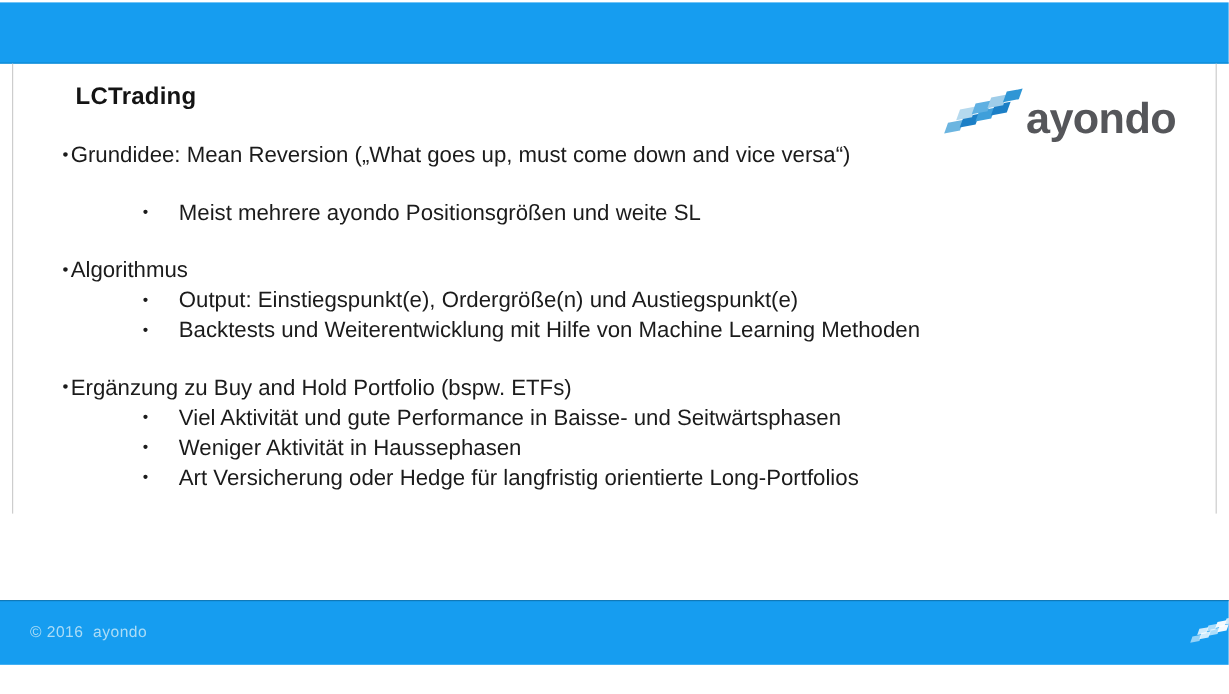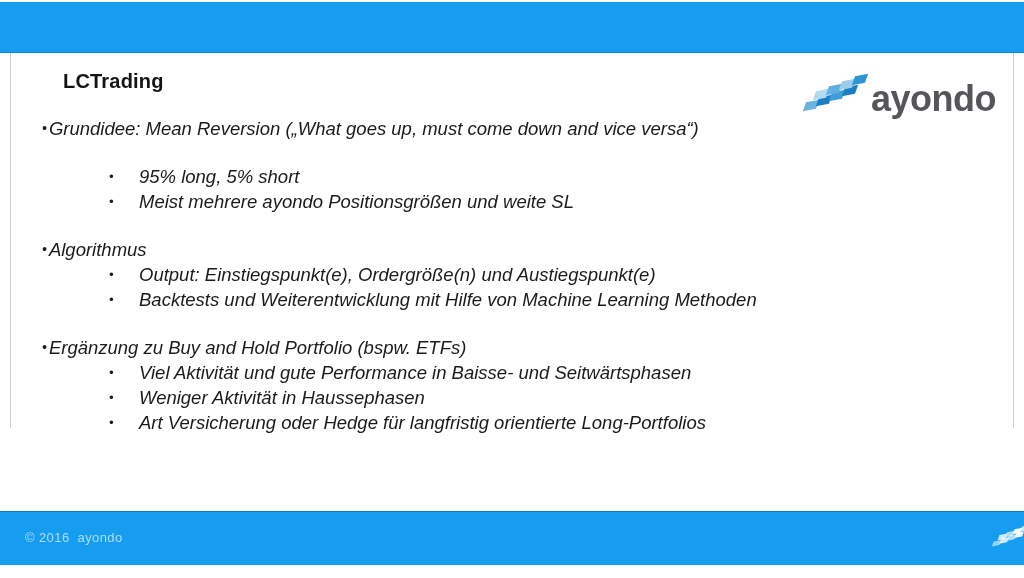--- a/index.html
+++ b/index.html
@@ -21,53 +21,53 @@
   .edge.left{left:10px;}
   .edge.right{left:1013px;}
 
   
   .title{
     position:absolute;left:63px;top:70px;margin:0;
     font-size:20px;font-weight:bold;color:#141414;letter-spacing:0.2px;
   }
 
   
-  .logo{position:absolute;top:74px;right:28px;display:flex;align-items:flex-end;}
+  .logo{position:absolute;top:74px;right:44px;display:flex;align-items:flex-end;}
   .logo-text{
     font-size:36px;line-height:34px;font-weight:bold;color:#55565a;
     letter-spacing:-0.5px;
   }
   .mark{position:relative;width:68px;height:42px;}
   .mark .t{
     position:absolute;width:12px;height:9px;
     transform:skewX(-30deg) rotate(-12deg);
   }
   
   .mark .t.b0{left:2px;top:27px;}  .mark .t.b1{left:15px;top:22px;}
   .mark .t.b2{left:28px;top:17px;} .mark .t.b3{left:41px;top:12px;}
   
   .mark .t.u0{left:12px;top:16px;} .mark .t.u1{left:25px;top:11px;}
   .mark .t.u2{left:38px;top:6px;}  .mark .t.u3{left:51px;top:1px;}
 
   
   .body{
-    position:absolute;left:42px;top:116px;width:910px;
-    font-size:18.5px;color:#1b1b1b;font-style:italic;
+    position:absolute;left:52px;top:116px;width:910px;
+    font-size:18.5px;color:#1b1b1b;
   }
   .section{margin-bottom:23px;}
   .line{line-height:25px;white-space:nowrap;}
   .bullet-lv1{font-size:14px;vertical-align:2px;margin-right:2px;color:#1b1b1b;}
   .sub{padding-left:67px;}
   .bullet-lv2{
     display:inline-block;width:30px;font-size:13px;vertical-align:2px;color:#1b1b1b;
   }
 
   
   .footer{
-    position:absolute;left:0;top:511px;width:1024px;height:53px;
+    position:absolute;left:0;top:500px;width:1024px;height:53px;
     background:#169df0;border-top:1px solid #1079b8;
   }
   .copyright{
     position:absolute;left:25px;top:18px;font-size:13px;color:#abdcf6;
     white-space:pre;letter-spacing:0.4px;
   }
   .mark.small{position:absolute;right:10px;top:13px;width:38px;height:24px;transform:scale(0.58);transform-origin:top right;}
   .mark.small .t{width:12px;height:9px;}
   .mark.small .o1{opacity:0.55;} .mark.small .o2{opacity:0.8;}
   .mark.small .o3{opacity:0.65;} .mark.small .o4{opacity:0.95;}
@@ -97,21 +97,20 @@
     <span class="logo-text">ayondo</span>
   </div>
 
   <div class="body">
 
     <div class="section">
       <div class="line"><span class="bullet-lv1">•</span><span>Grundidee: Mean Reversion („What goes up, must come down and vice versa“)</span></div>
     </div>
 
     <div class="section">
-      <div class="line sub"><span class="bullet-lv2">•</span><span>95% long, 5% short</span></div>
       <div class="line sub"><span class="bullet-lv2">•</span><span>Meist mehrere ayondo Positionsgrößen und weite SL</span></div>
     </div>
 
     <div class="section">
       <div class="line"><span class="bullet-lv1">•</span><span>Algorithmus</span></div>
       <div class="line sub"><span class="bullet-lv2">•</span><span>Output: Einstiegspunkt(e), Ordergröße(n) und Austiegspunkt(e)</span></div>
       <div class="line sub"><span class="bullet-lv2">•</span><span>Backtests und Weiterentwicklung mit Hilfe von Machine Learning Methoden</span></div>
     </div>
 
     <div class="section">

